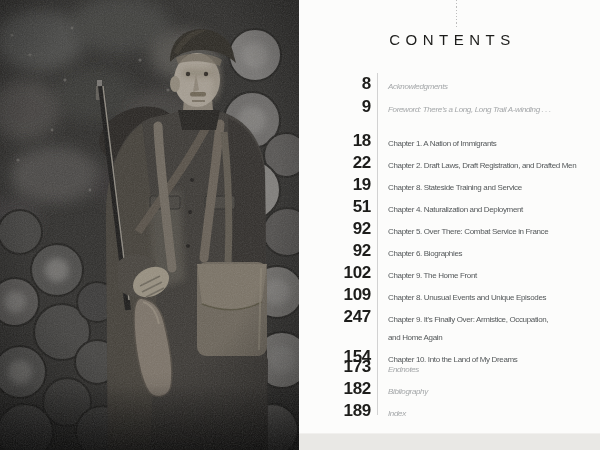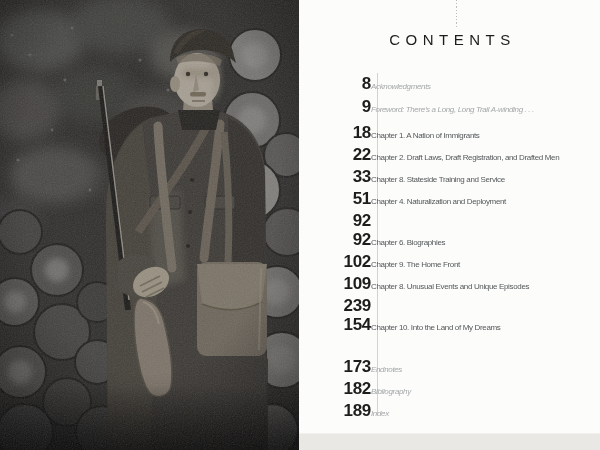--- a/index.html
+++ b/index.html
@@ -21,29 +21,29 @@
   .dotted-rule{position:absolute;left:157px;top:0;width:1px;height:27px;
     background:repeating-linear-gradient(to bottom,var(--dotted-rule) 0 1.2px,transparent 1.2px 3.2px);}
   .contents-title{position:absolute;top:31px;left:0;right:0;text-align:center;padding-left:6px;
     font-size:15px;font-weight:400;letter-spacing:5.5px;color:var(--text-dark);}
   .vrule{position:absolute;left:78px;top:73px;width:1px;height:342px;background:var(--divider);}
   .bottom-strip{position:absolute;left:0;right:0;bottom:0;height:17px;background:var(--bottom-strip);
     border-top:1px solid #f1f0ee;}
 
   .group{position:absolute;left:0;right:4px;}
   .g-front{top:73px;}
-  .g-chapters{top:123px;}
+  .g-chapters{top:131px;}
   .g-back{top:357px;}
 
   .row{display:flex;align-items:baseline;min-height:19px;}
   .g-front .row{min-height:22px;}
   .num{width:72px;text-align:right;font-weight:700;font-size:17px;letter-spacing:-0.3px;
     color:var(--text-dark);line-height:19px;flex:none;}
   .g-front .num{line-height:22px;}
-  .ttl{margin-left:0;font-size:8px;letter-spacing:-0.35px;line-height:18px;
+  .ttl{margin-left:17px;font-size:8px;letter-spacing:-0.35px;line-height:18px;
     color:var(--chapter-text);white-space:pre;}
   .italic .ttl{font-style:italic;color:var(--muted-italic-text);}
 </style>
 </head>
 <body>
 
 <div class="stage">
 
   <div class="photo" role="img" aria-label="Black-and-white photograph of a World War One soldier with garrison cap, slung rifle, pack and musette bag, standing in front of a wall of stacked cut logs">
     <svg width="299" height="450" viewBox="0 0 299 450" xmlns="http://www.w3.org/2000/svg">
@@ -216,50 +216,53 @@
           <span class="num">18</span>
           <span class="ttl">Chapter 1. A Nation of Immigrants</span>
         </div>
 
         <div class="row">
           <span class="num">22</span>
           <span class="ttl">Chapter 2. Draft Laws, Draft Registration, and Drafted Men</span>
         </div>
 
         <div class="row">
-          <span class="num">33</span>
+          <span class="num">19</span>
           <span class="ttl">Chapter 8. Stateside Training and Service</span>
         </div>
 
         <div class="row">
           <span class="num">51</span>
           <span class="ttl">Chapter 4. Naturalization and Deployment</span>
         </div>
 
         <div class="row">
           <span class="num">92</span>
+          <span class="ttl">Chapter 5. Over There: Combat Service in France</span>
         </div>
 
         <div class="row">
           <span class="num">92</span>
           <span class="ttl">Chapter 6. Biographies</span>
         </div>
 
         <div class="row">
           <span class="num">102</span>
           <span class="ttl">Chapter 9. The Home Front</span>
         </div>
 
         <div class="row">
           <span class="num">109</span>
           <span class="ttl">Chapter 8. Unusual Events and Unique Episodes</span>
         </div>
 
         <div class="row">
-          <span class="num">239</span>
+          <span class="num">247</span>
+          <span class="ttl">Chapter 9. It's Finally Over: Armistice, Occupation,
+and Home Again</span>
         </div>
 
         <div class="row">
           <span class="num">154</span>
           <span class="ttl">Chapter 10. Into the Land of My Dreams</span>
         </div>
       </div>
 
     <div class="group g-back">
 

